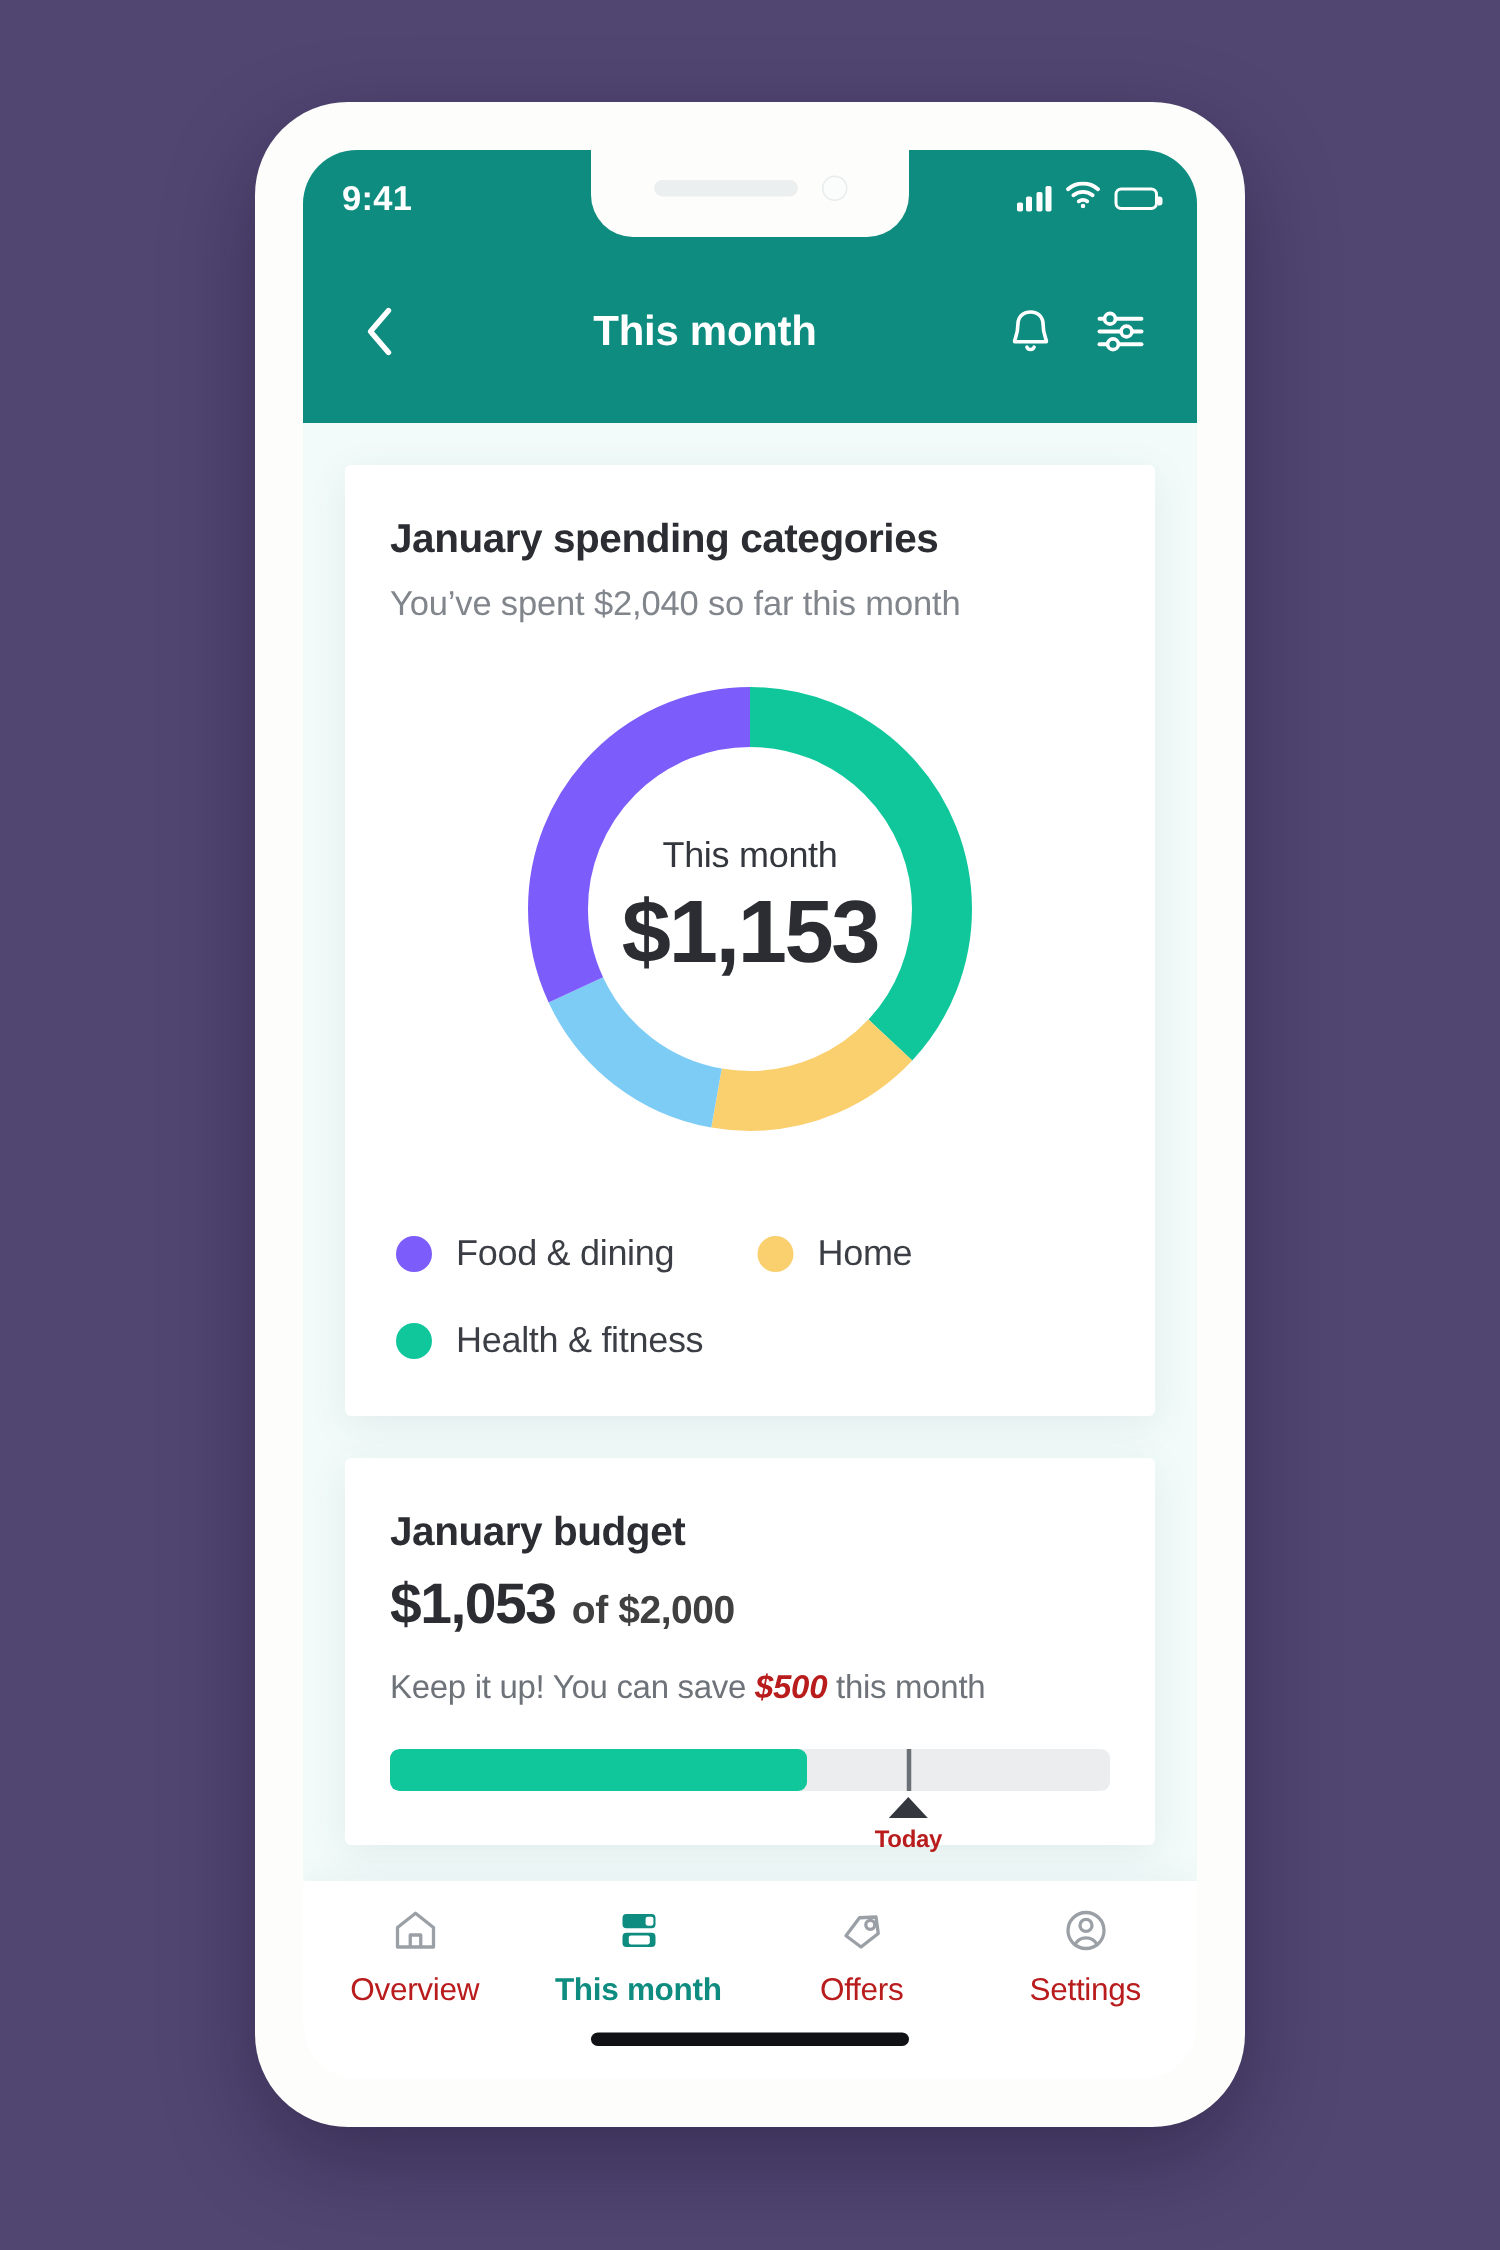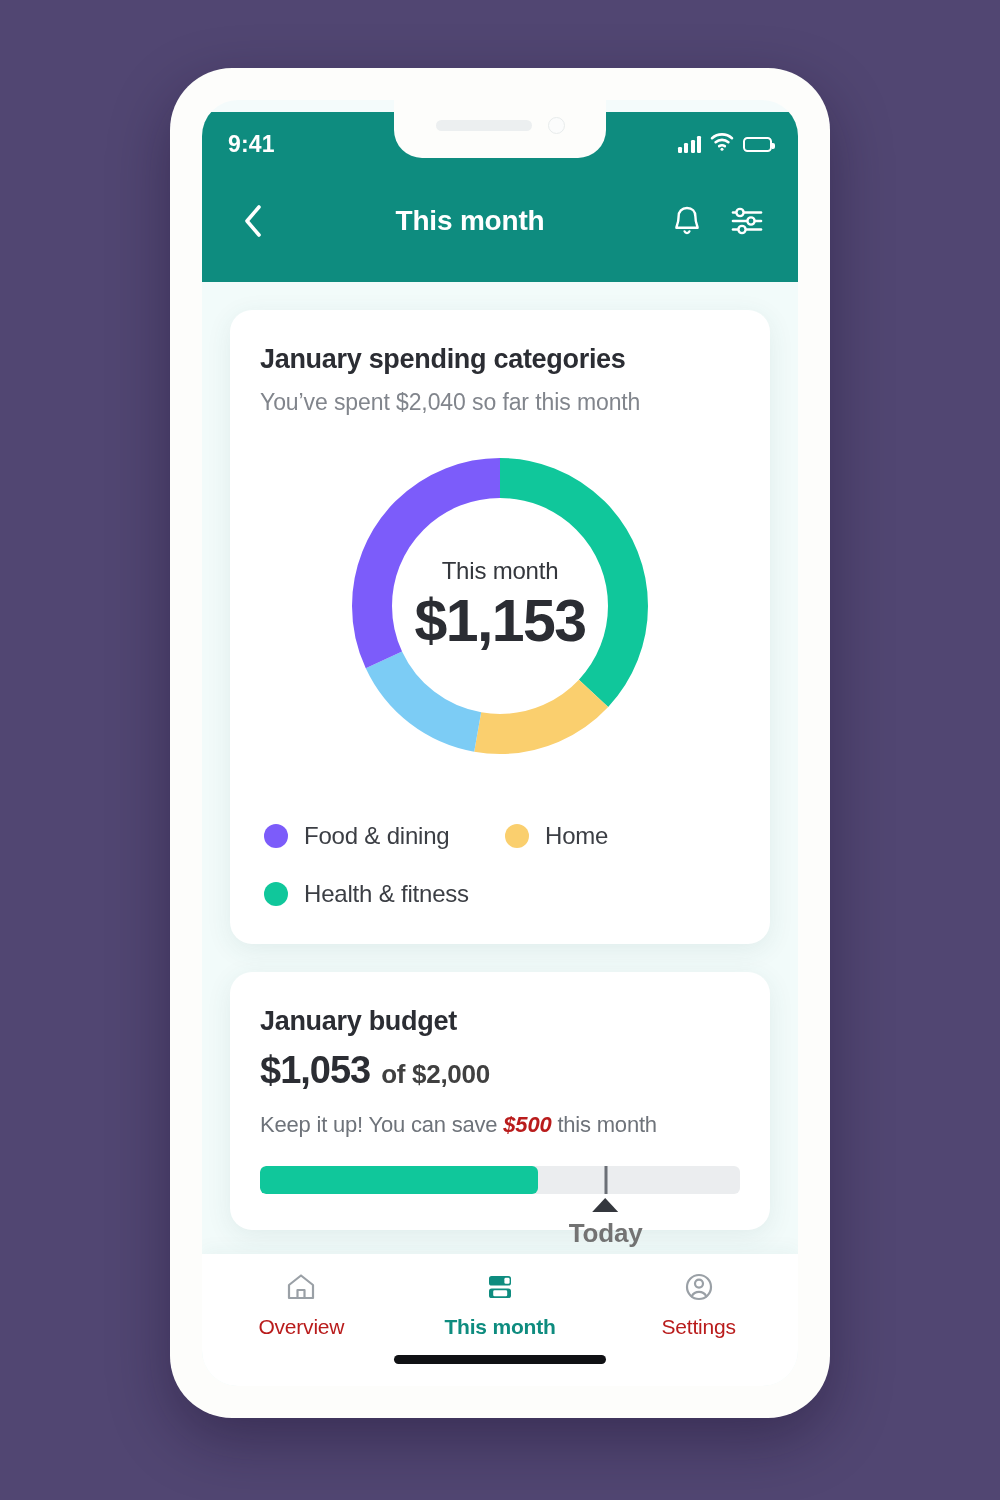--- a/index.html
+++ b/index.html
@@ -67,21 +67,21 @@
     width: 17px;
     height: 17px;
     border-radius: 50%;
     background: #fbfcfc;
     border: 1.5px solid #e8ecec;
   }
 
   
   #status-bar {
     position: absolute;
-    top: 12px; left: 0; right: 0;
+    top: 0; left: 0; right: 0;
     height: 60px;
     background: #0e8c7f;
     display: flex;
     align-items: center;
     justify-content: space-between;
     padding: 0 26px;
     z-index: 30;
   }
   #status-time {
     color: #ffffff;
@@ -152,21 +152,21 @@
   #content {
     position: absolute;
     top: 182px; left: 0; right: 0; bottom: 0;
     background: #f2fbfa;
     padding: 0 28px;
     overflow: hidden;
   }
 
   .card {
     background: #ffffff;
-    border-radius: 22px;
+    border-radius: 4px;
     box-shadow: 0 6px 26px rgba(40, 90, 90, 0.09);
     margin-top: 28px;
     padding: 34px 30px 36px 30px;
   }
 
   .card-title {
     font-size: 27px;
     font-weight: bold;
     color: #2b2d33;
     letter-spacing: -0.3px;
@@ -296,23 +296,23 @@
     align-items: center;
   }
   #today-caret {
     width: 0; height: 0;
     border-left: 13px solid transparent;
     border-right: 13px solid transparent;
     border-bottom: 14px solid #34373d;
   }
   #today-label {
     margin-top: 6px;
-    font-size: 26px;
-    font-weight: bold;
-    color: #737373;
+    font-size: 16px;
+    font-weight: bold;
+    color: #b91c1c;
     letter-spacing: -0.2px;
     white-space: nowrap;
   }
 
   
   #bottom-nav {
     position: absolute;
     left: 0; right: 0; bottom: 0;
     height: 132px;
     background: #ffffff;
@@ -491,20 +491,29 @@
           <svg width="32" height="30" viewBox="0 0 32 30">
             <rect x="5" y="4" width="22" height="9.5" rx="2.6" fill="#0e8c7f"></rect>
             <rect x="20.4" y="5.8" width="5.2" height="6" rx="1.4" fill="#ffffff"></rect>
             <rect x="5" y="16.5" width="22" height="9.5" rx="2.6" fill="#0e8c7f"></rect>
             <rect x="9.2" y="18.3" width="14" height="6" rx="1.4" fill="#ffffff"></rect>
           </svg>
         </span>
         <span class="nav-label">This month</span>
       </div>
 
+      <div class="nav-item">
+        <span class="nav-icon">
+          <svg width="32" height="30" viewBox="0 0 32 30">
+            <path d="M5 18.5 L14 6.5 L25 6 L26.5 17 L15 26 Z" fill="none" stroke="#9AA0A6" stroke-width="2.2" stroke-linejoin="round"></path>
+            <circle cx="21.2" cy="11.2" r="3" fill="none" stroke="#9AA0A6" stroke-width="2.2"></circle>
+          </svg>
+        </span>
+        <span class="nav-label">Offers</span>
+      </div>
 
       <div class="nav-item">
         <span class="nav-icon">
           <svg width="32" height="30" viewBox="0 0 32 30">
             <circle cx="16" cy="15" r="12" fill="none" stroke="#9AA0A6" stroke-width="2.2"></circle>
             <circle cx="16" cy="11.6" r="4" fill="none" stroke="#9AA0A6" stroke-width="2.2"></circle>
             <path d="M8.6 24.4 A8.4 8.4 0 0 1 23.4 24.4" fill="none" stroke="#9AA0A6" stroke-width="2.2" stroke-linecap="round"></path>
           </svg>
         </span>
         <span class="nav-label">Settings</span>

